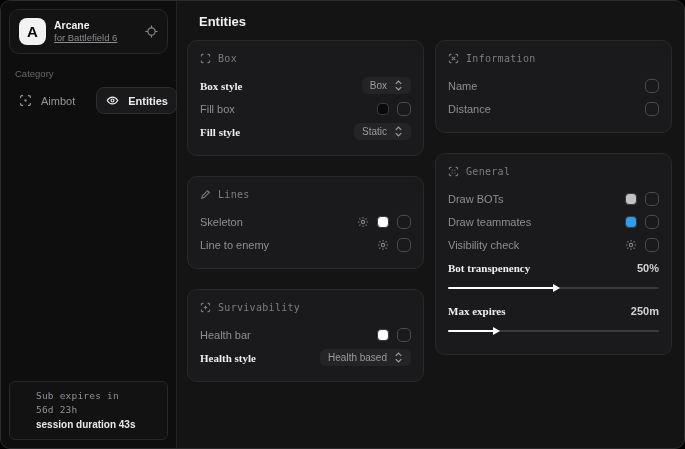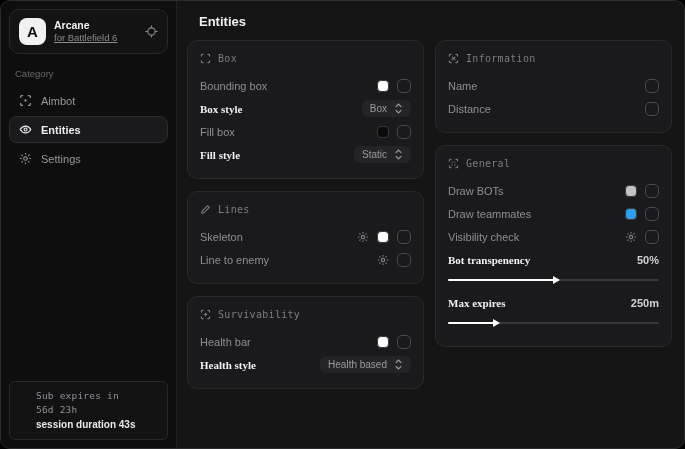--- a/index.html
+++ b/index.html
@@ -15,37 +15,37 @@
   .brand { display:flex; align-items:center; gap:8px; padding:8px 9px;
     border:1px solid #28282b; border-radius:10px; background:#131314; }
   .brand-logo { width:27px; height:27px; border-radius:8px; background:#f2f2f3;
     color:#0b0b0c; font-weight:700; font-size:15px; display:flex; align-items:center;
     justify-content:center; }
   .brand-text { flex:1; line-height:1.25; }
   .brand-name { font-size:10.5px; font-weight:700; color:#f0f0f2; }
   .brand-sub { font-size:9.5px; color:#8a8a8f;text-decoration:underline; }
   .brand-ico { color:#8a8a8f; display:flex; }
   .cat-label { font-size:9.5px; color:#67676c; margin:14px 6px 8px; }
-  .nav { display:flex; flex-direction:column; gap:2px;text-align:center; }
+  .nav { display:flex; flex-direction:row; gap:12px;text-align:center; }
   .nav-item { display:flex; align-items:center; gap:9px; padding:6px 8px;
     border-radius:8px; border:1px solid transparent; color:#97979c; font-size:11px;
     cursor:pointer; }
   .nav-item.active { background:#1a1a1c; border-color:#2e2e31; color:#ededef;
     font-weight:600; }
   .nav-ico { display:flex; width:14px; justify-content:center; color:inherit; }
   .sidebar-footer { margin-top:auto; border:1px solid #28282b; border-radius:6px;
     background:#121213; padding:7px 26px; line-height:1.5; }
   .foot-1 { font-size:9.5px; color:#90909a; letter-spacing:0.2px; }
   .foot-2 { font-size:10px; color:#e9e9eb; font-weight:700; }
 
   
   .main { flex:1; padding:13px 10px 10px; overflow:hidden; }
   .page-title { font-size:13px; font-weight:700; color:#f1f1f3; margin:0 0 11px 12px; }
   .columns { display:flex; gap:11px; }
-  .col { width:237px; display:flex; flex-direction:column; gap:12px; }
+  .col { width:237px; display:flex; flex-direction:column; gap:20px; }
   .panel { background:#1a1a1c; border:1px solid #29292c; border-radius:10px;
     padding:10px 12px 12px; }
   .panel-head { display:flex; align-items:center; gap:7px; color:#7c7c82;
     font-size:10px; margin:2px 0 10px; letter-spacing:0.3px; }
   .row { display:flex; align-items:center; justify-content:space-between;
     height:23px; }
   .lbl { font-size:11px; color:#8e8e93; }
   .lbl.strong { color:#f0f0f2; font-weight:700;font-family:Liberation Serif, serif; }
   .controls { display:flex; align-items:center; gap:8px; }
   .swatch { width:12px; height:12px; border-radius:4px; border:1px solid #39393c;
@@ -136,27 +136,20 @@
         <div class="panel">
           <div class="panel-head mono">
             <span>
               <svg width="11" height="11" viewBox="0 0 16 16" fill="none" stroke="currentColor" stroke-width="1.6">
                 <path d="M2 5V3.5A1.5 1.5 0 0 1 3.5 2H5M11 2h1.5A1.5 1.5 0 0 1 14 3.5V5M14 11v1.5a1.5 1.5 0 0 1-1.5 1.5H11M5 14H3.5A1.5 1.5 0 0 1 2 12.5V11"></path>
               </svg>
             </span>
             <span>Box</span>
           </div>
           <div class="row">
-            <span class="lbl">Bounding box</span>
-            <span class="controls">
-              <span class="swatch" style="background: rgb(255, 255, 255);"></span>
-              <span class="checkbox"></span>
-            </span>
-          </div>
-          <div class="row">
             <span class="lbl strong">Box style</span>
             <span class="dropdown">
               <span>Box</span>
               <span>
                 <svg width="9" height="11" viewBox="0 0 10 14" fill="none" stroke="currentColor" stroke-width="1.6">
                   <path d="M1.5 5 5 1.5 8.5 5M1.5 9 5 12.5 8.5 9"></path>
                 </svg>
               </span>
             </span>
           </div>

